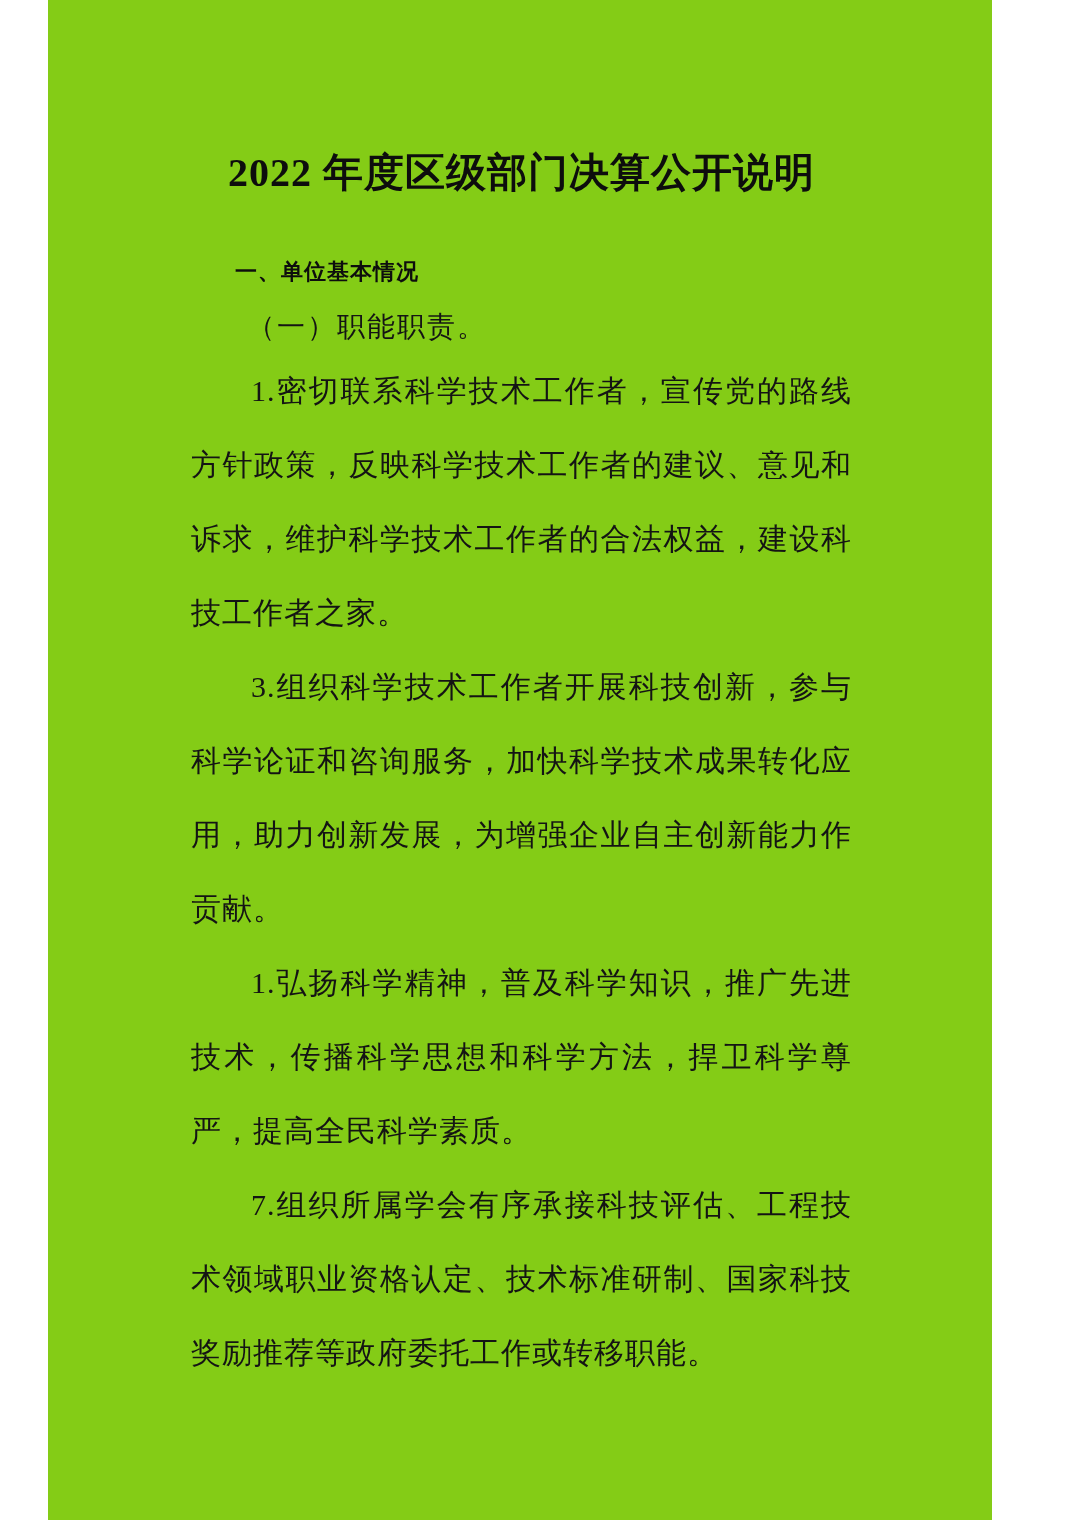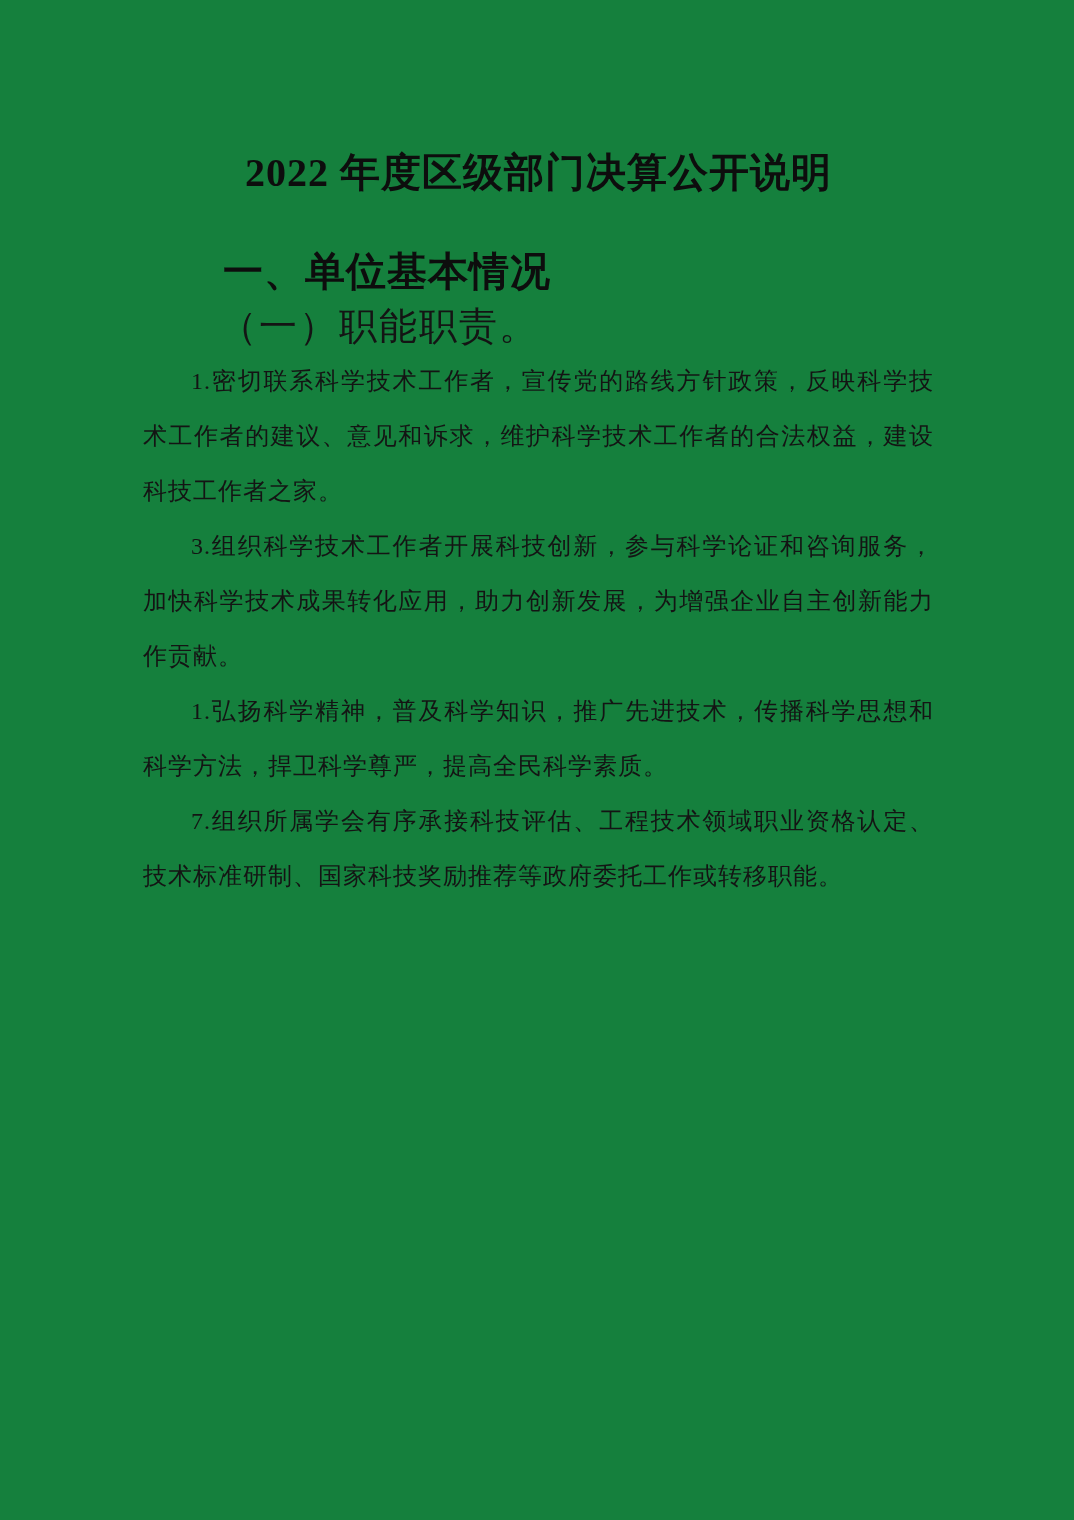--- a/index.html
+++ b/index.html
@@ -2,67 +2,68 @@
 <html lang="zh"><head>
 <meta charset="utf-8">
 <style>
   html, body {
     margin: 0;
     padding: 0;
     background: #ffffff;
   }
   .page {
     position: relative;
-    width: 1074px;
+    width: 944px;
     height: 1520px;
-    background: #15803d;
+    background: #84cc16;
     color: #141414;
     overflow: hidden;
     box-sizing: border-box;
+    margin-left: 48px;
   }
   .content {
     box-sizing: border-box;
     padding: 142px 140px 0 143px;
   }
   .doc-title {
     margin: 0 0 40px 0;
     font-family: "Liberation Serif", "DejaVu Serif", serif;
     font-weight: 700;
     font-size: 40px;
     line-height: 62px;
     text-align: center;
     letter-spacing: 1px;
     color: #0d0d0d;
   }
   .section-heading {
     margin: 0;
     font-family: "Liberation Sans", "DejaVu Sans", sans-serif;
     font-weight: 700;
-    font-size: 40px;
+    font-size: 22px;
     line-height: 55px;
     text-indent: 2em;
     color: #0d0d0d;
     letter-spacing: 1px;
   }
   .subsection-heading {
     margin: 0;
     font-family: "Liberation Serif", "DejaVu Serif", serif;
     font-weight: 400;
-    font-size: 38px;
+    font-size: 28px;
     line-height: 55px;
     text-indent: 2em;
     letter-spacing: 2px;
     color: #141414;
   }
   .body-paragraph {
     margin: 0;
     font-family: "Liberation Serif", "DejaVu Serif", serif;
     font-weight: 400;
-    font-size: 24px;
-    line-height: 55px;
+    font-size: 30px;
+    line-height: 74px;
     text-indent: 2em;
     text-align: justify;
     text-justify: inter-ideograph;
     letter-spacing: 1px;
     color: #141414;
   }
 </style>
 </head>
 <body>
 

